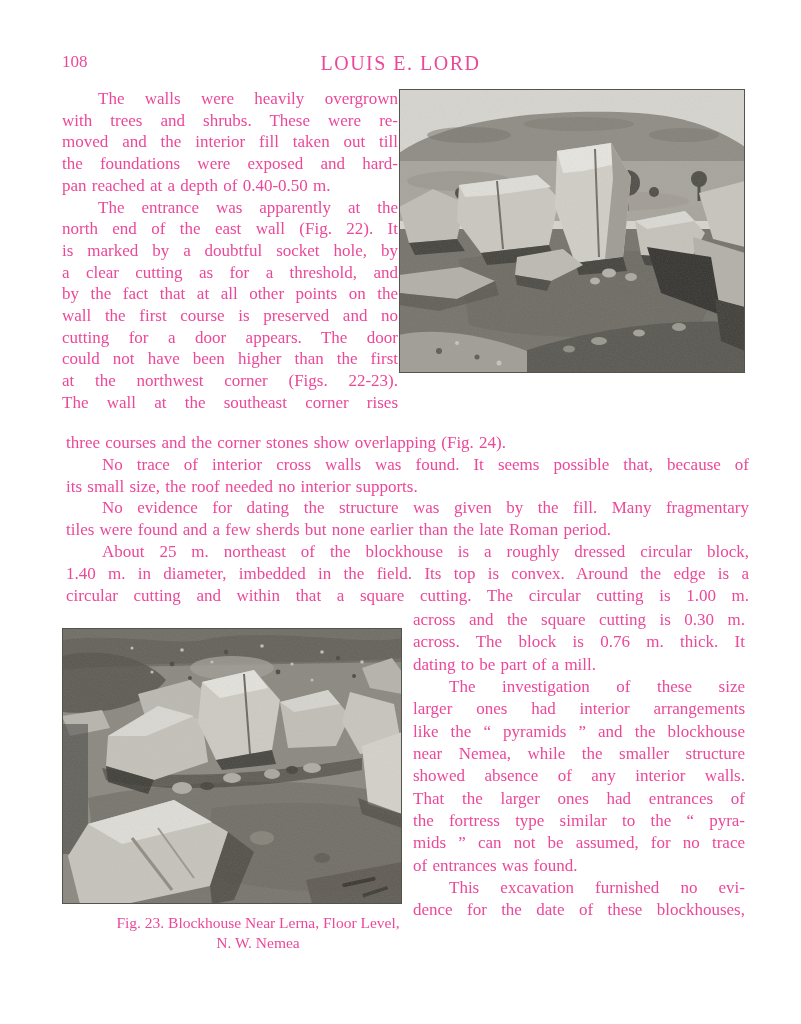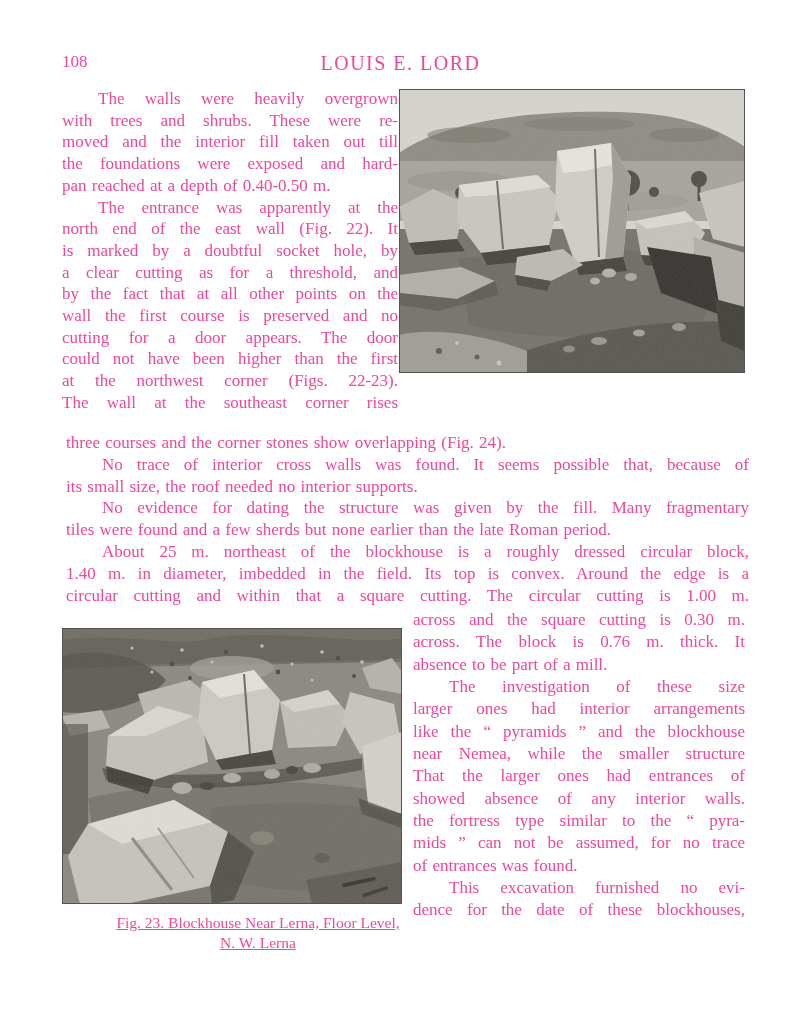--- a/index.html
+++ b/index.html
@@ -13,21 +13,21 @@
              font-size:20px; letter-spacing:1.5px; }
   .textcol { position:absolute; font-size:17px; }
   .col-left-top   { left:62px;  top:88px;  width:336px; line-height:21.7px; }
   .block-full     { left:66px;  top:432px; width:683px; line-height:21.8px; }
   .col-right-bot  { left:413px; top:609px; width:332px; line-height:22.35px; }
   .tline { text-align:justify; text-align-last:justify; word-spacing:1px; }
   .tline.pend { text-align-last:left; }
   .tline.indent { text-indent:36px; }
   .figure { position:absolute; }
   .fig22 { left:399px; top:89px;  width:346px; }
-  .fig23 { left:62px;  top:628px; width:392px;text-decoration:underline; }
+  .fig23 { left:62px;  top:628px; width:392px; }
   .figure svg { display:block; }
   .figcap { margin-top:9px; text-align:center; font-size:15.5px; line-height:20px; }
 </style>
 </head>
 <body>
 
 <div id="page">
 
   <div class="pagenum">108</div>
   <div class="runhead">LOUIS E. LORD</div>
@@ -200,34 +200,34 @@
       <path d="M96,200 L132,250" stroke="#9b988f" stroke-width="2" fill="none"></path>
       <polygon points="148,258 166,204 192,224 172,272 150,276" fill="#4c4a44" opacity="0.85"></polygon>
       <polygon points="244,252 340,234 340,276 250,276" fill="#5a5750" opacity="0.85"></polygon>
       <rect x="280" y="252" width="34" height="4" rx="2" transform="rotate(-12 297 254)" fill="#37352f"></rect>
       <rect x="300" y="262" width="26" height="3.5" transform="rotate(-18 313 263)" fill="#3d3b35"></rect>
       <rect width="340" height="276" filter="url(#g23)" opacity="0.35"></rect>
       <rect x="0.5" y="0.5" width="339" height="275" fill="none" stroke="#55534e" stroke-width="1"></rect>
     </svg>
     <div class="figcap">
       <div>Fig. 23. Blockhouse Near Lerna, Floor Level,</div>
-      <div>N. W. Lerna</div>
+      <div>N. W. Nemea</div>
     </div>
   </div>
 
   <div class="textcol col-right-bot">
       <div class="tline">across and the square cutting is 0.30 m.</div>
       <div class="tline">across. The block is 0.76 m. thick. It</div>
-      <div class="tline pend">absence to be part of a mill.</div>
+      <div class="tline pend">dating to be part of a mill.</div>
       <div class="tline indent">The investigation of these size</div>
       <div class="tline">larger ones had interior arrangements</div>
       <div class="tline">like the “ pyramids ” and the blockhouse</div>
       <div class="tline">near Nemea, while the smaller structure</div>
+      <div class="tline">showed absence of any interior walls.</div>
       <div class="tline">That the larger ones had entrances of</div>
-      <div class="tline">showed absence of any interior walls.</div>
       <div class="tline">the fortress type similar to the “ pyra-</div>
       <div class="tline">mids ” can not be assumed, for no trace</div>
       <div class="tline pend">of entrances was found.</div>
       <div class="tline indent">This excavation furnished no evi-</div>
       <div class="tline">dence for the date of these blockhouses,</div>
     </div>
 
 </div>
 
 </body></html>

